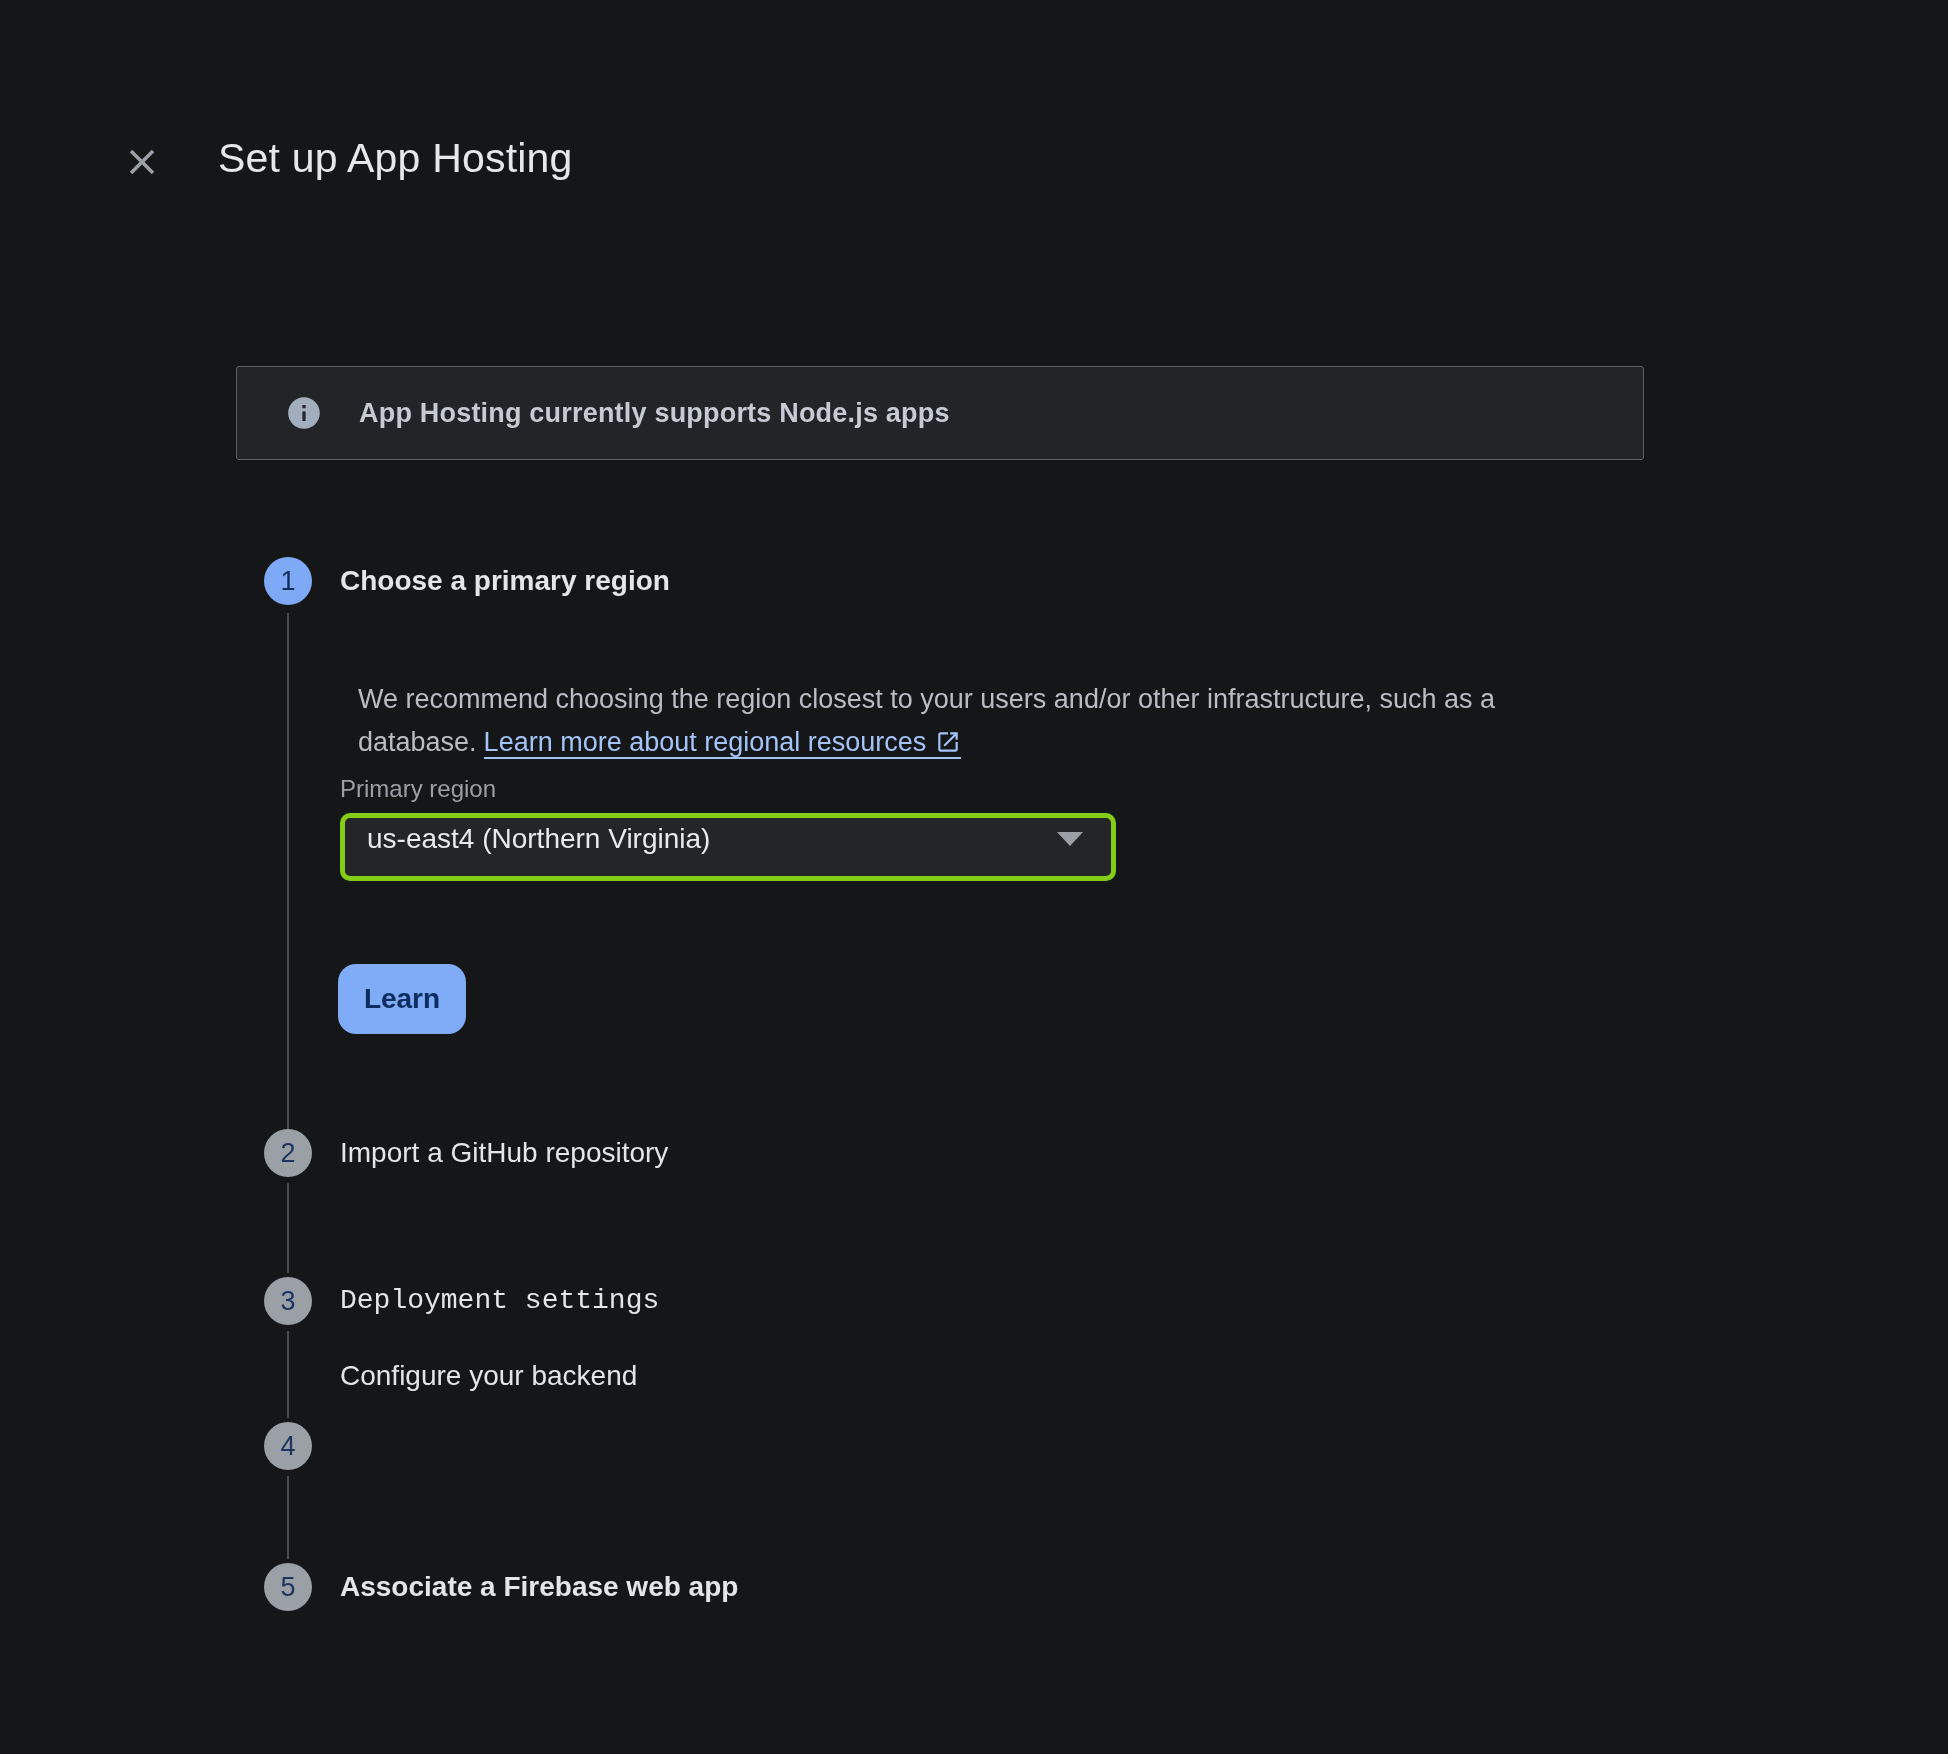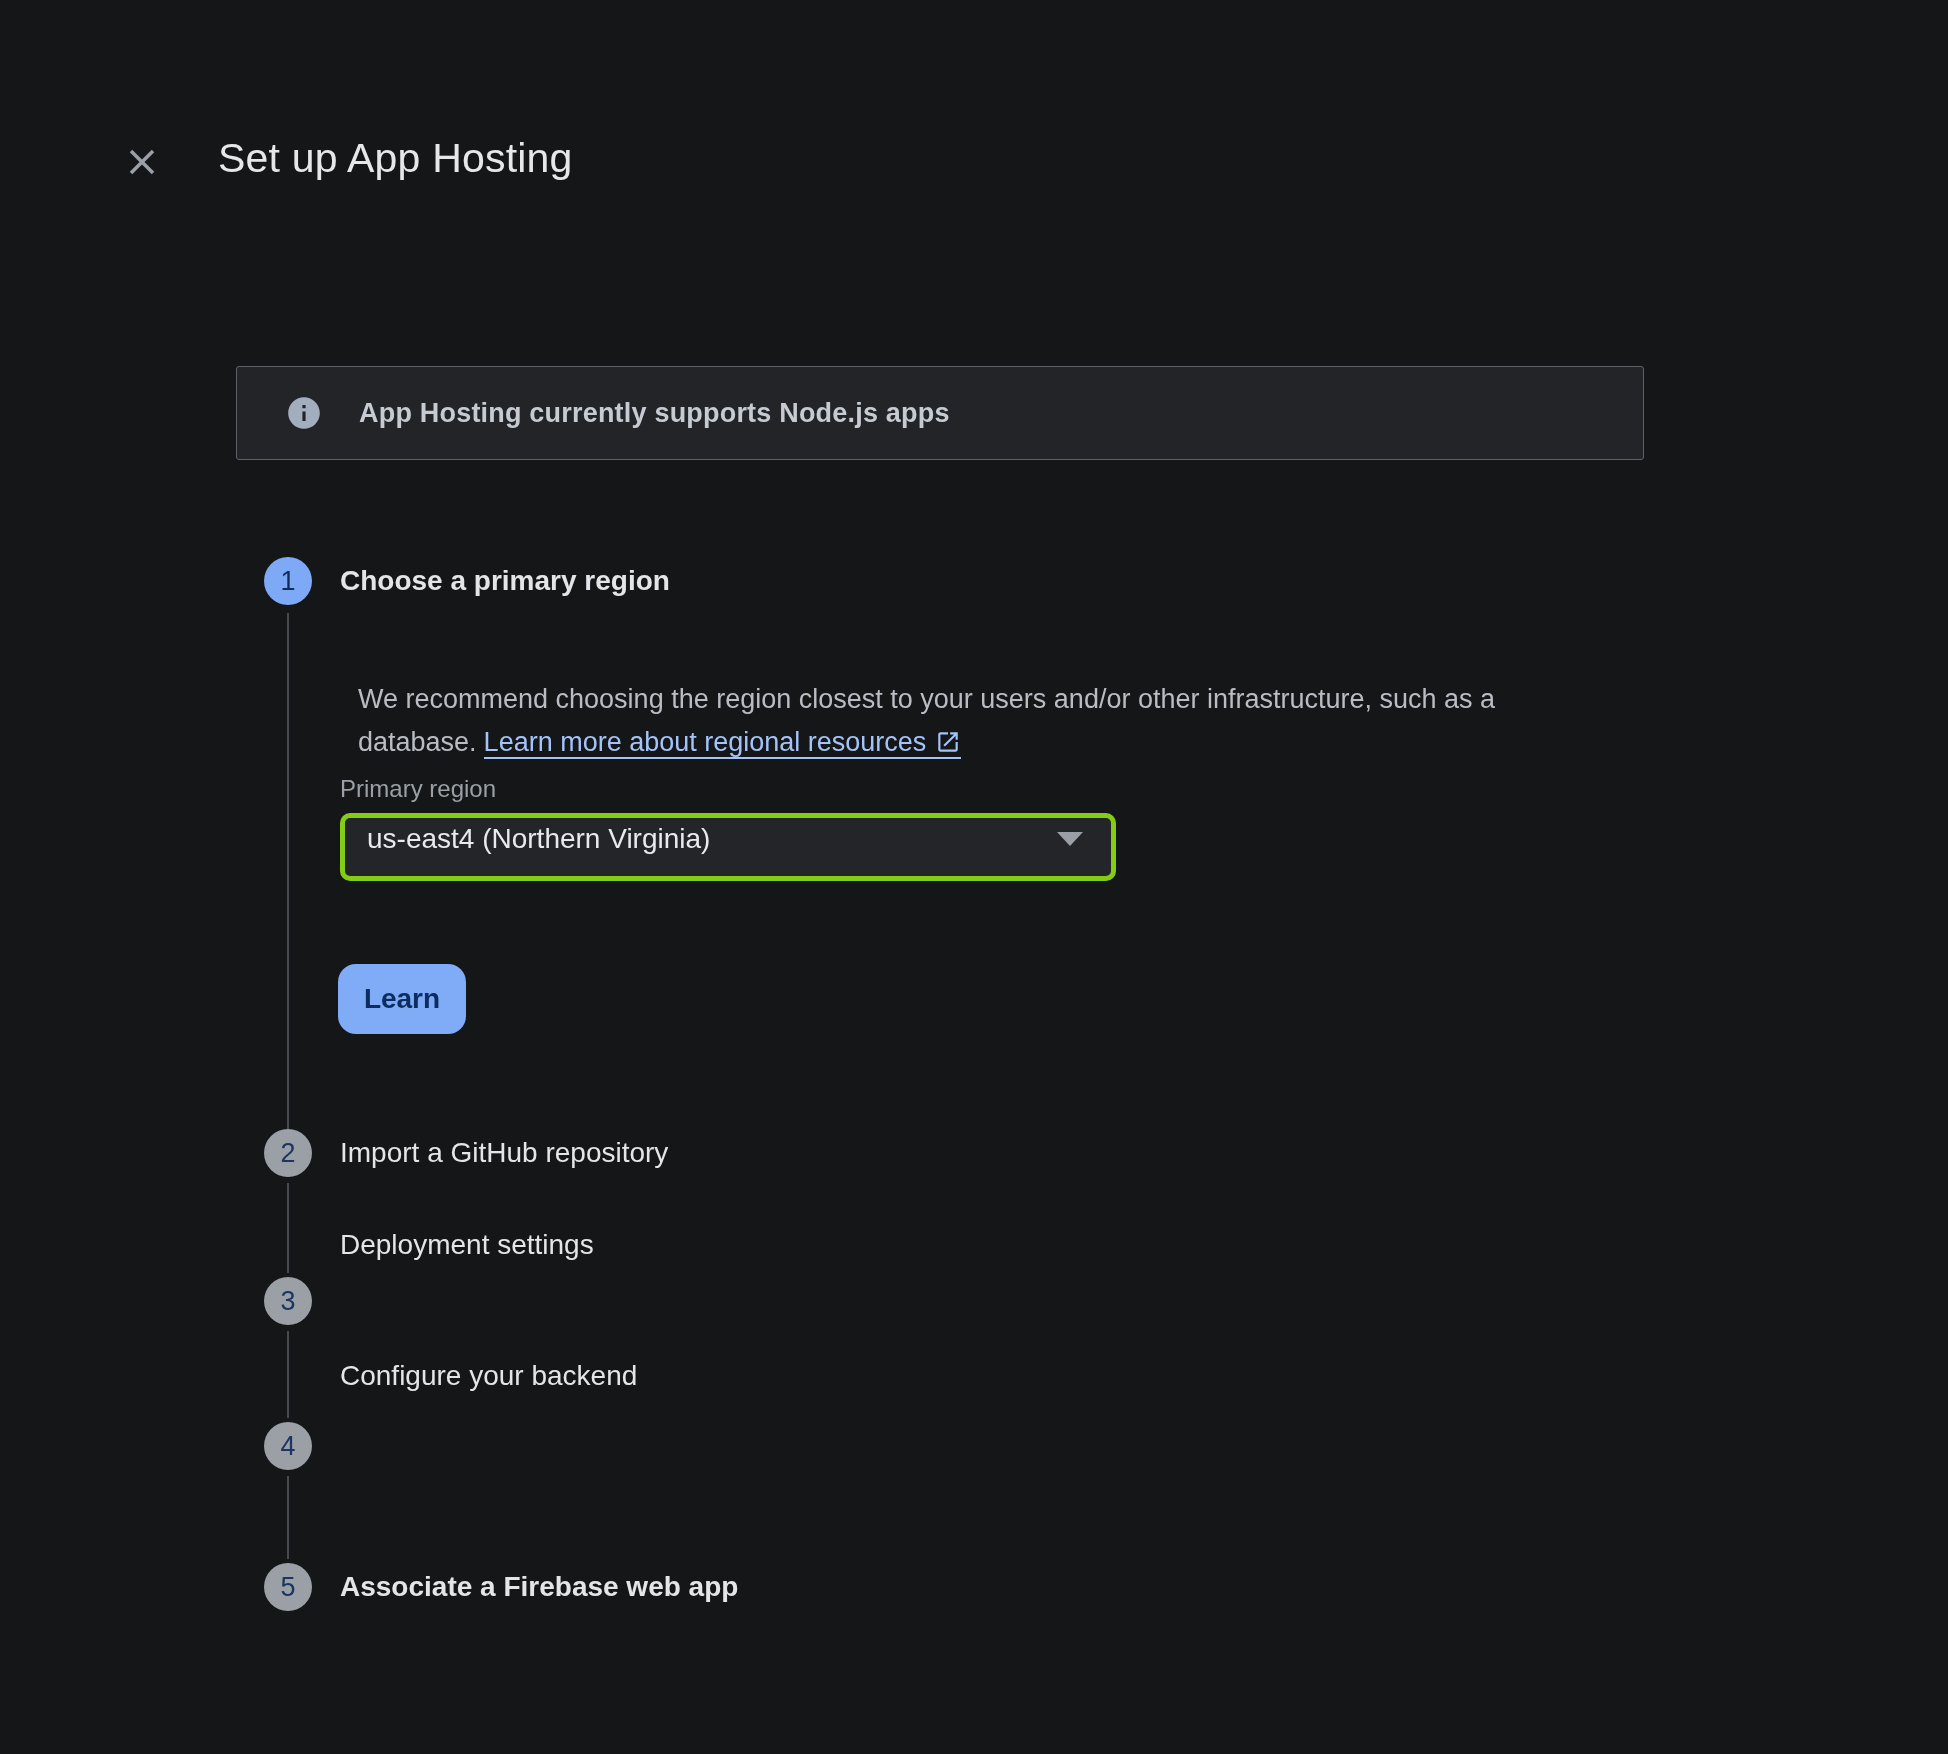--- a/index.html
+++ b/index.html
@@ -114,21 +114,21 @@
     <span class="caret"></span>
   </div>
 
   <button class="abs next-btn">Learn</button>
 
   <div class="abs circle inactive" style="left:264px;top:1129px;">2</div>
   <div class="abs step-label" style="top:1129px;">Import a GitHub repository</div>
   <div class="abs connector" style="top:1183px;height:90px;"></div>
 
   <div class="abs circle inactive" style="left:264px;top:1277px;">3</div>
-  <div class="abs step-label" style="top:1221px;">Deployment settings</div>
+  <div class="abs step-label" style="top:1277px;font-family:Liberation Mono, monospace;">Deployment settings</div>
   <div class="abs connector" style="top:1331px;height:87px;"></div>
 
   <div class="abs circle inactive" style="left:264px;top:1422px;">4</div>
   <div class="abs step-label" style="top:1352px;">Configure your backend</div>
   <div class="abs connector" style="top:1476px;height:83px;"></div>
 
   <div class="abs circle inactive" style="left:264px;top:1563px;">5</div>
   <div class="abs step-label" style="top:1563px;font-weight:bold;">Associate a Firebase web app</div>
 
 </div>

